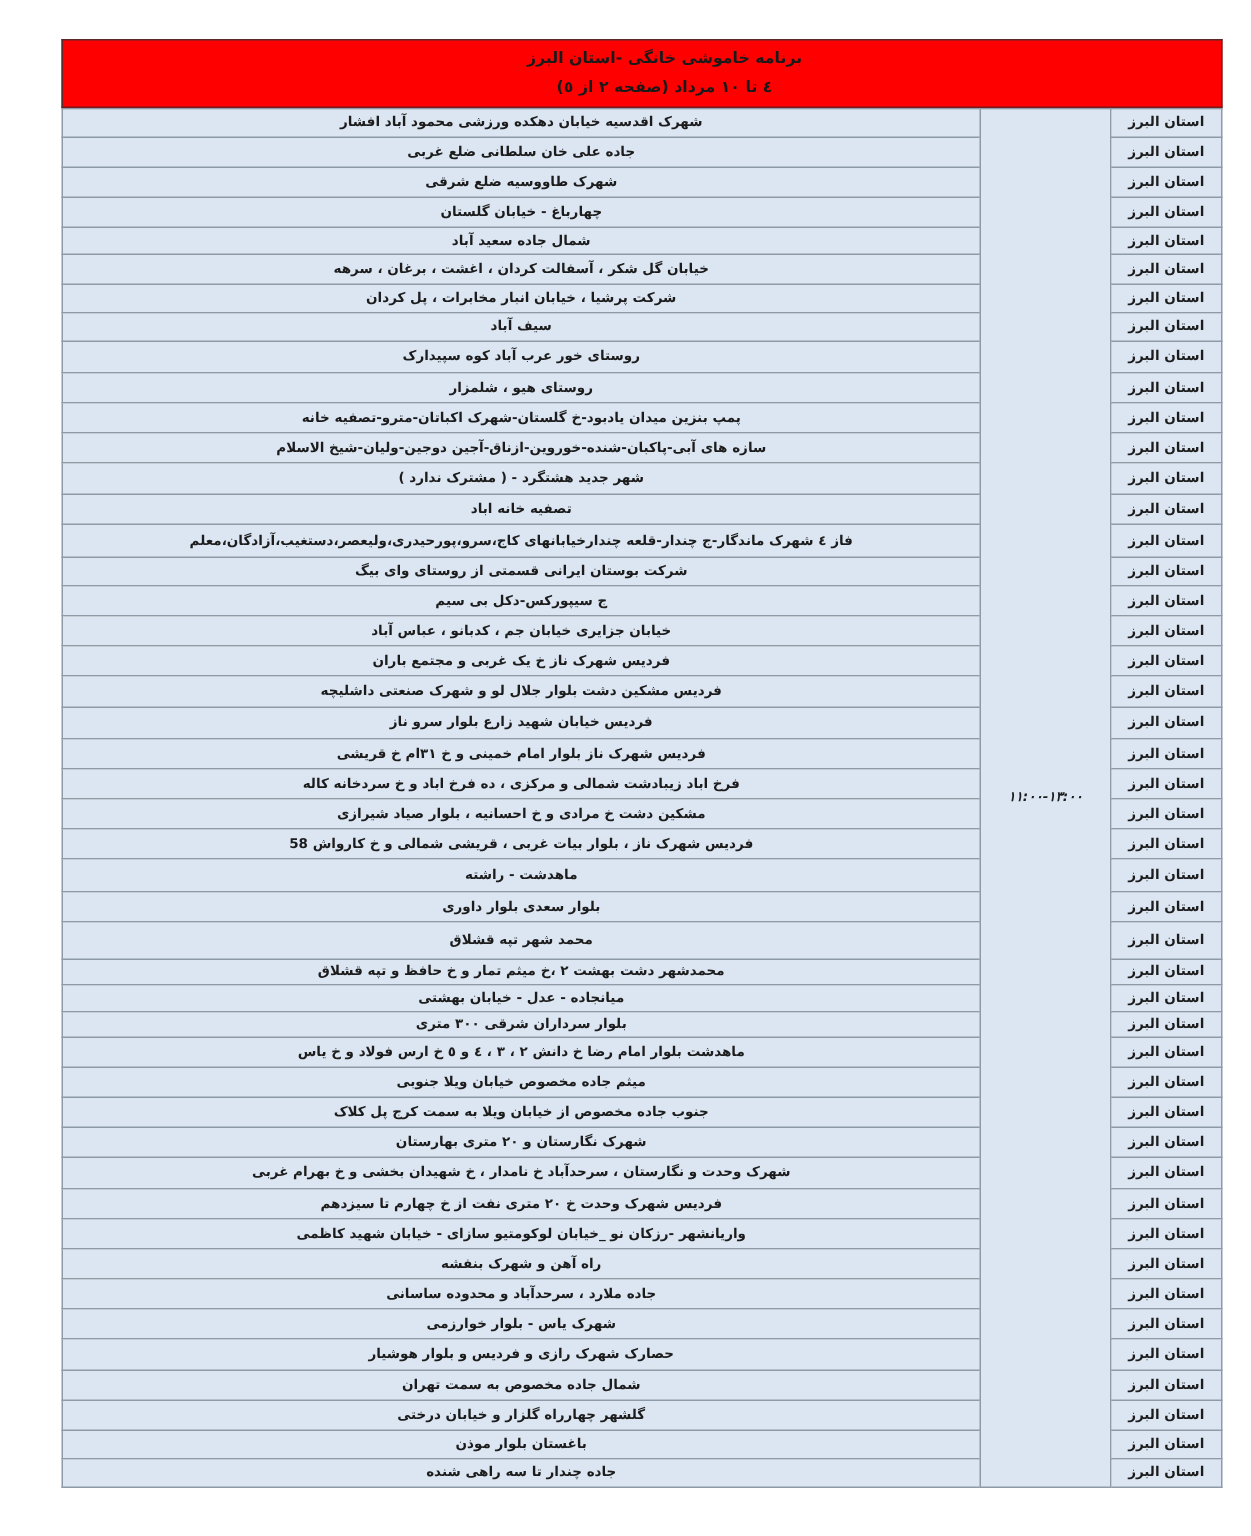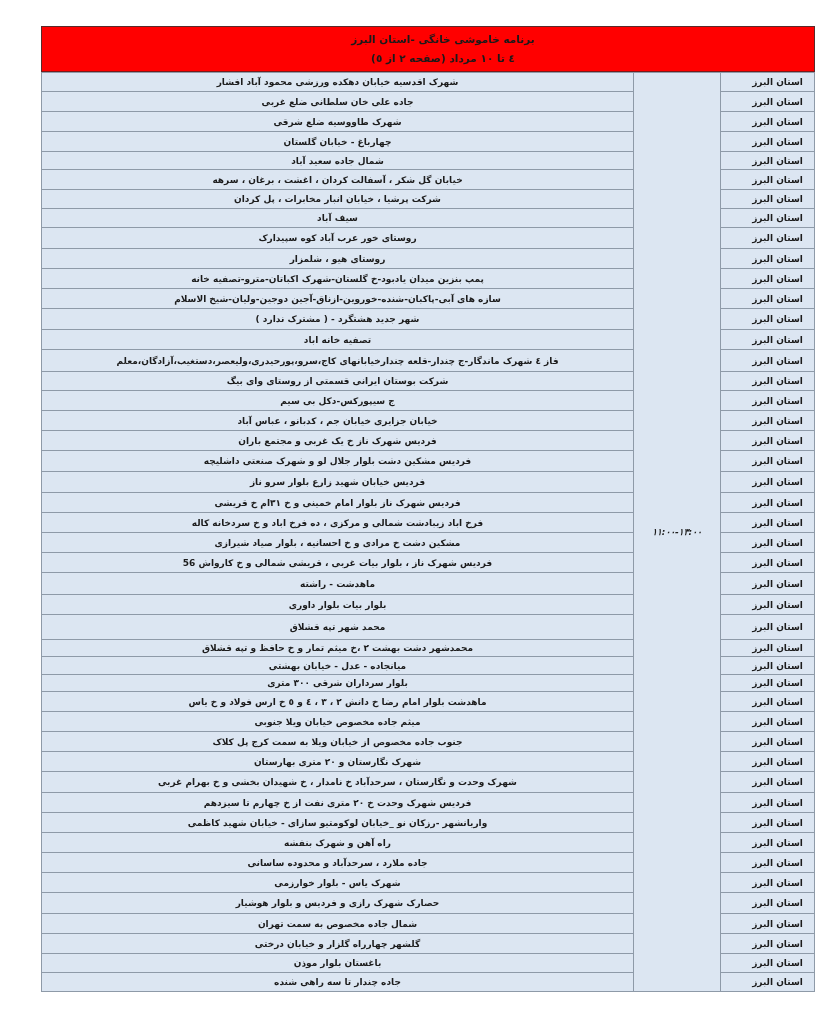--- a/index.html
+++ b/index.html
@@ -6,21 +6,21 @@
   body { width:834px; height:1024px; position:relative; overflow:hidden;
          font-family:"DejaVu Sans", sans-serif; }
   .sheet { position:absolute; left:41px; top:26px; width:774px; }
   .title-block { background:#ff0000; border:1px solid #5a2a2a; border-bottom:1px solid #7a1a1a;
                  height:46px; box-sizing:border-box; display:flex; flex-direction:column;
                  align-items:center; justify-content:center; direction:rtl;padding-left:30px; }
   .title-line { color:#1a1a1a; font-weight:bold; font-size:10.5px; line-height:19px; }
   table { border-collapse:collapse; width:774px; table-layout:fixed; direction:rtl; }
   td { background:#dce6f2; border:1px solid #8e9aa8; padding:0; font-size:9px; font-weight:bold;
        color:#1c1c1c; text-align:center; vertical-align:middle; overflow:hidden; white-space:nowrap; }
-  td.prov { width:73px;padding-left:20px; }
+  td.prov { width:73px; }
   td.time { width:86px; font-size:9px; letter-spacing:0.5px;font-style:italic; }
   td.addr { }
   table { border-bottom:1.5px solid #404850; }
 </style>
 </head>
 <body>
 
 <div class="sheet">
   <div class="title-block">
     <div class="title-line">برنامه خاموشی خانگی -استان البرز</div>
@@ -120,29 +120,29 @@
         <tr style="height: 20px;">
           <td class="prov">استان البرز</td>
           <td class="addr">فرخ اباد زیبادشت شمالی و مرکزی ، ده فرخ اباد و خ  سردخانه کاله</td>
         </tr>
         <tr style="height: 20px;">
           <td class="prov">استان البرز</td>
           <td class="addr">مشکین دشت خ مرادی و خ احسانیه ، بلوار صیاد شیرازی</td>
         </tr>
         <tr style="height: 20px;">
           <td class="prov">استان البرز</td>
-          <td class="addr">فردیس شهرک ناز ، بلوار بیات غربی ، قریشی شمالی و خ کارواش 56</td>
+          <td class="addr">فردیس شهرک ناز ، بلوار بیات غربی ، قریشی شمالی و خ کارواش 58</td>
         </tr>
         <tr style="height: 22px;">
           <td class="prov">استان البرز</td>
           <td class="addr">ماهدشت  -  راشته</td>
         </tr>
         <tr style="height: 20px;">
           <td class="prov">استان البرز</td>
-          <td class="addr">بلوار بیات بلوار داوری</td>
+          <td class="addr">بلوار سعدی بلوار داوری</td>
         </tr>
         <tr style="height: 25px;">
           <td class="prov">استان البرز</td>
           <td class="addr">محمد شهر تپه قشلاق</td>
         </tr>
         <tr style="height: 17px;">
           <td class="prov">استان البرز</td>
           <td class="addr">محمدشهر دشت بهشت ۲ ،خ  میثم تمار و خ حافظ و تپه قشلاق</td>
         </tr>
         <tr style="height: 18px;">

